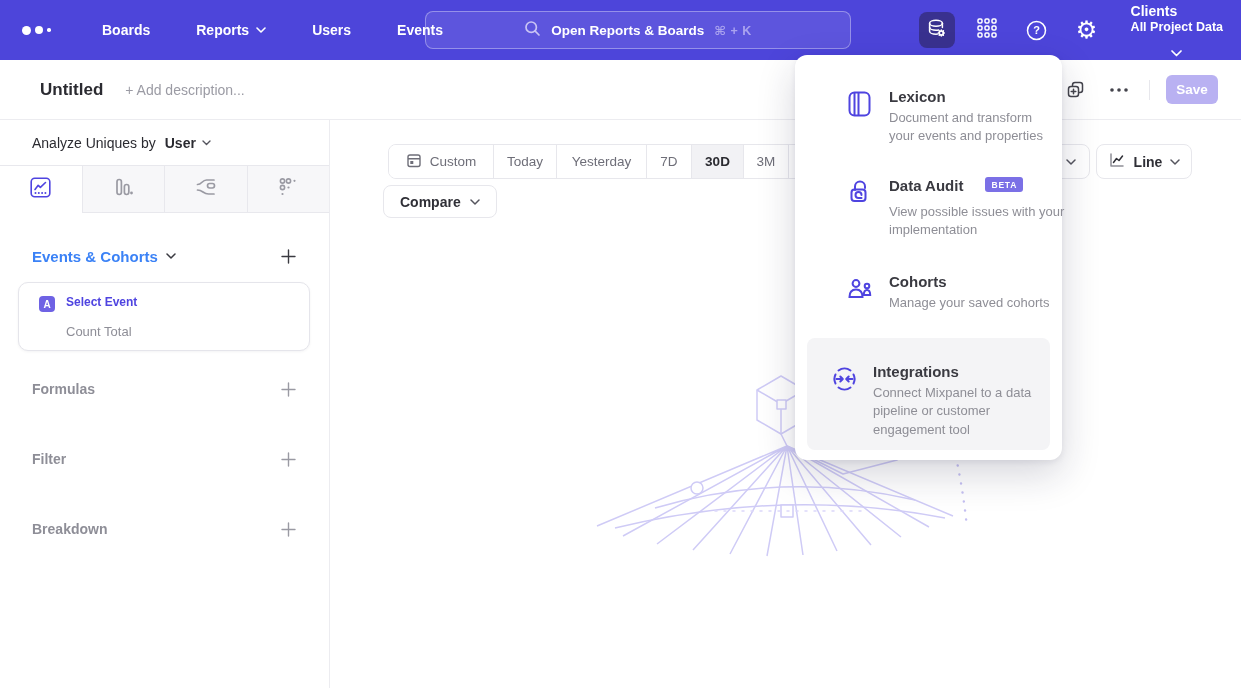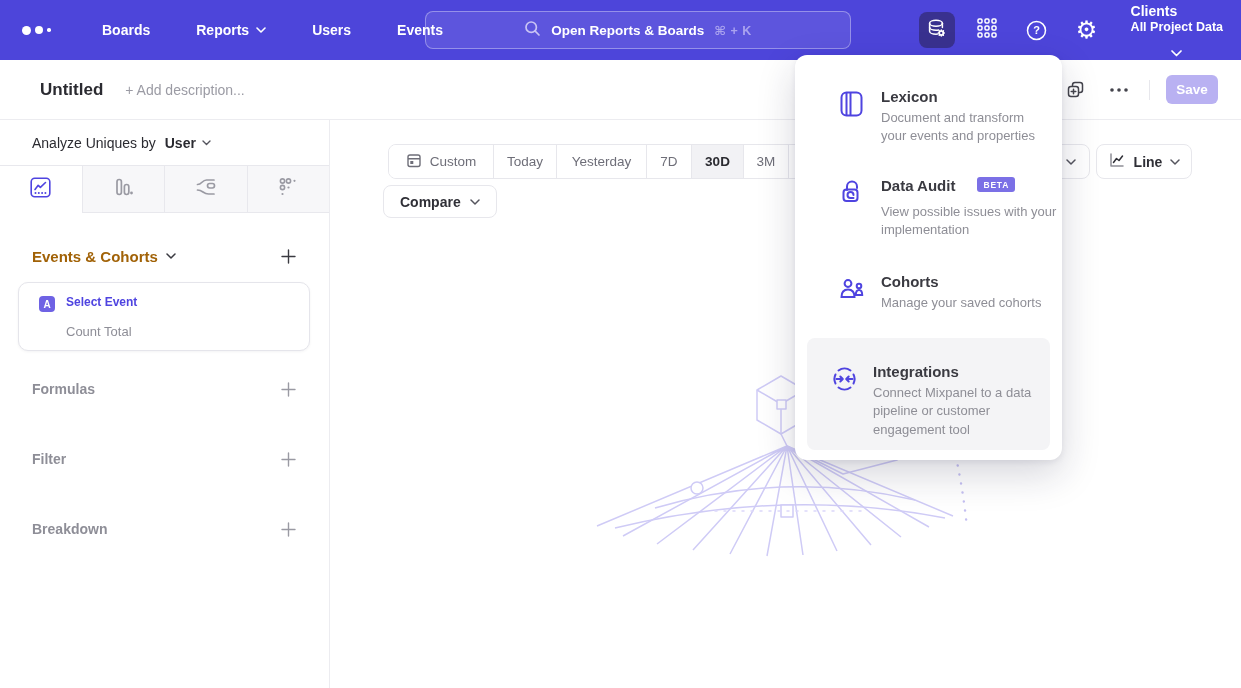--- a/index.html
+++ b/index.html
@@ -47,21 +47,21 @@
   .sidebar { position:absolute; left:0; top:120px; width:330px; height:568px; background:#fff;
     border-right:1px solid #ececf0; }
   .analyzerow { height:45px; display:flex; align-items:center; padding-left:32px; gap:6px; font-size:14px; color:#2b2b31; }
   .analyzerow .val { font-weight:700; margin-left:3px; display:flex; align-items:center; gap:6px; cursor:pointer; }
   .tabs { display:flex; height:48px; border-top:1px solid #e8e8ed; }
   .tab { flex:1; display:flex; align-items:center; justify-content:center;
     background:#f7f7f9; border-bottom:1px solid #e8e8ed; border-left:1px solid #e8e8ed; cursor:pointer; }
   .tab:first-child { border-left:none; }
   .tab.active { background:#fff; border-bottom:1px solid transparent; }
   .sb-sechead { position:absolute; left:32px; right:30px; display:flex; align-items:center; justify-content:space-between; }
-  .sb-sechead .t { font-size:15px; font-weight:700; color:#a16207; display:flex; align-items:center; gap:8px; cursor:pointer; }
+  .sb-sechead .t { font-size:15px; font-weight:700; color:#3b82f6; display:flex; align-items:center; gap:8px; cursor:pointer; }
   .sb-label { font-size:14px; font-weight:700; color:#8e8e97; cursor:pointer; }
   .plusbtn { width:22px; height:22px; display:flex; align-items:center; justify-content:center; cursor:pointer; }
   .eventcard { position:absolute; left:18px; top:162px; width:292px; height:69px; background:#fff;
     border:1px solid #e5e5eb; border-radius:10px; box-shadow:0 1px 3px rgba(20,20,40,.05); cursor:pointer; }
   .ebadge { position:absolute; left:20px; top:13px; width:16px; height:16px; background:#6e62e4; border-radius:4px;
     color:#fff; font-size:10px; font-weight:700; display:flex; align-items:center; justify-content:center; }
   .etitle { position:absolute; left:47px; top:12px; font-size:12px; font-weight:700; color:#4f44e0; }
   .esub { position:absolute; left:47px; top:41px; font-size:13px; color:#8e8e97; }
 
   
@@ -75,21 +75,21 @@
   .pillbtn { position:absolute; height:35px; border:1px solid #e7e7ec; border-radius:8px; background:#fff;
     display:flex; align-items:center; font-size:14px; font-weight:600; color:#2f2f36; cursor:pointer; }
   .comparebtn { left:53px; top:65px; height:33px; padding:0 16px; gap:9px; }
   .intervalbtn { left:670px; top:24px; width:90px; justify-content:flex-end; padding-right:13px; z-index:1; }
   .linebtn { left:766px; top:24px; width:96px; justify-content:center; gap:8px; }
   .wirewrap { position:absolute; left:255px; top:245px; width:400px; height:205px; }
 
   
   .menupanel { position:absolute; left:795px; top:55px; width:267px; height:405px; background:#fff;
     border-radius:12px; box-shadow:0 2px 6px rgba(25,25,60,.08), 0 14px 38px rgba(25,25,60,.18); z-index:40; }
-  .mitem { position:absolute; left:8px; width:100%; display:flex; padding-left:36px; cursor:pointer; }
+  .mitem { position:absolute; left:16px; width:100%; display:flex; padding-left:36px; cursor:pointer; }
   .mitem .micon { width:27px; flex:0 0 27px; margin-top:2px; }
   .mitem .mtext { margin-left:15px; }
   .mtitle { font-size:15px; font-weight:600; color:#3a3a41; display:flex; align-items:center; }
   .mdesc { margin-top:4px; font-size:13px; line-height:1.42; color:#8e8e96; }
   .betabadge { margin-left:22px; background:#7b70e6; color:#fff; font-size:8.5px; font-weight:700;
     letter-spacing:.8px; padding:2.5px 6px; border-radius:3px; transform:translateY(-1px); }
   .mitem.hl { left:12px; width:243px; background:#f4f4f6; border-radius:8px; padding:25px 0 0 24px; height:112px; }
 </style>
 </head>
 <body>

